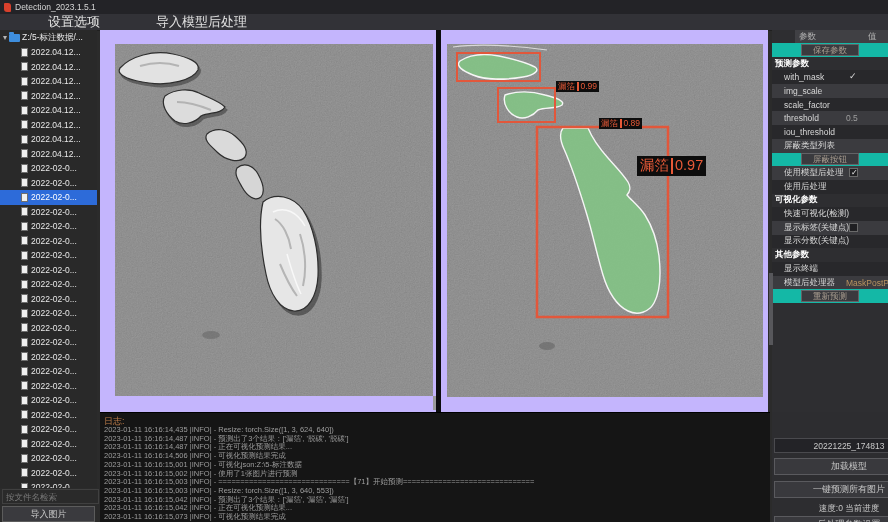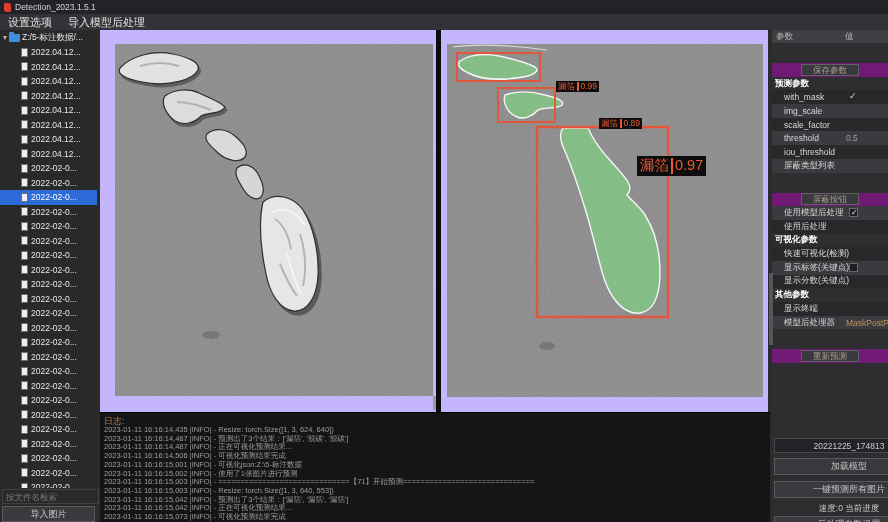--- a/index.html
+++ b/index.html
@@ -6,21 +6,21 @@
   #app{position:relative;width:888px;height:522px;background:#2b2b2b;overflow:hidden;
        font-family:"Liberation Sans",sans-serif;-webkit-font-smoothing:antialiased;}
   
   .titlebar{position:absolute;top:0;left:0;right:0;height:14px;background:#232327;
             display:flex;align-items:center;gap:4px;padding-left:4px;}
   .appicon{width:7px;height:9px;background:#d8402c;border-radius:1px 3px 1px 3px;flex:none;}
   .wtitle{font-size:8.5px;color:#d6d6d6;}
   
   .menubar{position:absolute;top:14px;left:0;right:0;height:16px;background:#323237;
            border-bottom:1px solid #202020;display:flex;align-items:center;gap:16px;padding-left:8px;}
-  .menu-item{font-size:11px;color:#e2e2e2;}
+  .menu-item{font-size:13px;color:#e2e2e2;margin-left:40px;}
   
   .tree-panel{position:absolute;left:0;top:30px;width:97px;height:458px;background:#292929;overflow:hidden;}
   .tree-root{display:flex;align-items:center;height:15px;gap:2px;padding-left:3px;
              color:#ececec;font-size:8.5px;white-space:nowrap;}
   .arrow{color:#b5b5b5;font-size:8px;flex:none;}
   .folder-icon{width:11px;height:8px;background:#3e8edd;border-radius:1px;position:relative;flex:none;}
   .folder-icon::before{content:"";position:absolute;top:-2px;left:0;width:5px;height:2px;background:#3e8edd;border-radius:1px 1px 0 0;}
   .tree-item{display:flex;align-items:center;height:14.5px;gap:3px;padding-left:21px;
              font-size:8.5px;color:#e8e8e8;white-space:nowrap;}
   .tree-item.selected{background:#2d6bd9;color:#fff;}
@@ -39,26 +39,26 @@
   .chip{position:absolute;background:#0d0d0d;color:#e85a38;display:flex;align-items:center;
         padding:1px 2px;gap:2px;line-height:1.1;}
   .chip .sep{width:1.5px;align-self:stretch;background:#e85a38;}
   .chip1{left:456px;top:51px;font-size:8.5px;}
   .chip2{left:499px;top:88px;font-size:8.5px;}
   .chip3{left:537px;top:126px;font-size:14.5px;padding:2px 3px;}
   .chip3 .sep{width:2px;}
   
   .params{position:absolute;left:772px;top:30px;width:116px;height:382px;background:#2e2e31;
           overflow:hidden;font-size:8.5px;}
-  .p-header{display:flex;height:13px;background:#404044;color:#b3b3b3;align-items:center;}
+  .p-header{display:flex;height:13px;background:#404044;color:#b3b3b3;align-items:center;margin-left:23px;}
   .p-header .h1{padding-left:4px;width:69px;}
   .p-row{height:13.7px;display:flex;align-items:center;position:relative;color:#d8d8d8;background:#28282b;}
   .p-row.hl{background:#3b3b3f;}
   .p-row.section{background:#2e2e31;color:#fff;font-weight:bold;padding-left:3px;}
-  .p-row.btnrow{background:#701a75;margin-top:20px;}
+  .p-row.btnrow{background:#14b8a6;}
   .p-name{padding-left:12px;white-space:nowrap;}
   .p-value{position:absolute;left:74px;color:#9f9f9f;}
   .p-value.tan{color:#b9935f;white-space:nowrap;}
   .p-check{position:absolute;left:77px;color:#dcdcdc;font-size:9px;top:1px;}
   .p-checkbox{position:absolute;left:77px;top:2px;width:9px;height:9px;background:#1f1f22;
               border:1px solid #6a6a6a;box-sizing:border-box;}
   .p-checkbox.checked::after{content:"\2713";color:#ececec;font-size:8px;position:absolute;left:1px;top:-1px;}
   .p-btn{margin:0 auto;height:12px;background:#3a3a3e;border:1px solid #626266;color:#a89d90;
          font-size:8.5px;line-height:10px;padding:0 11px;}
   .params-scrollthumb{position:absolute;left:769px;top:273px;width:4px;height:72px;background:#57575b;}

